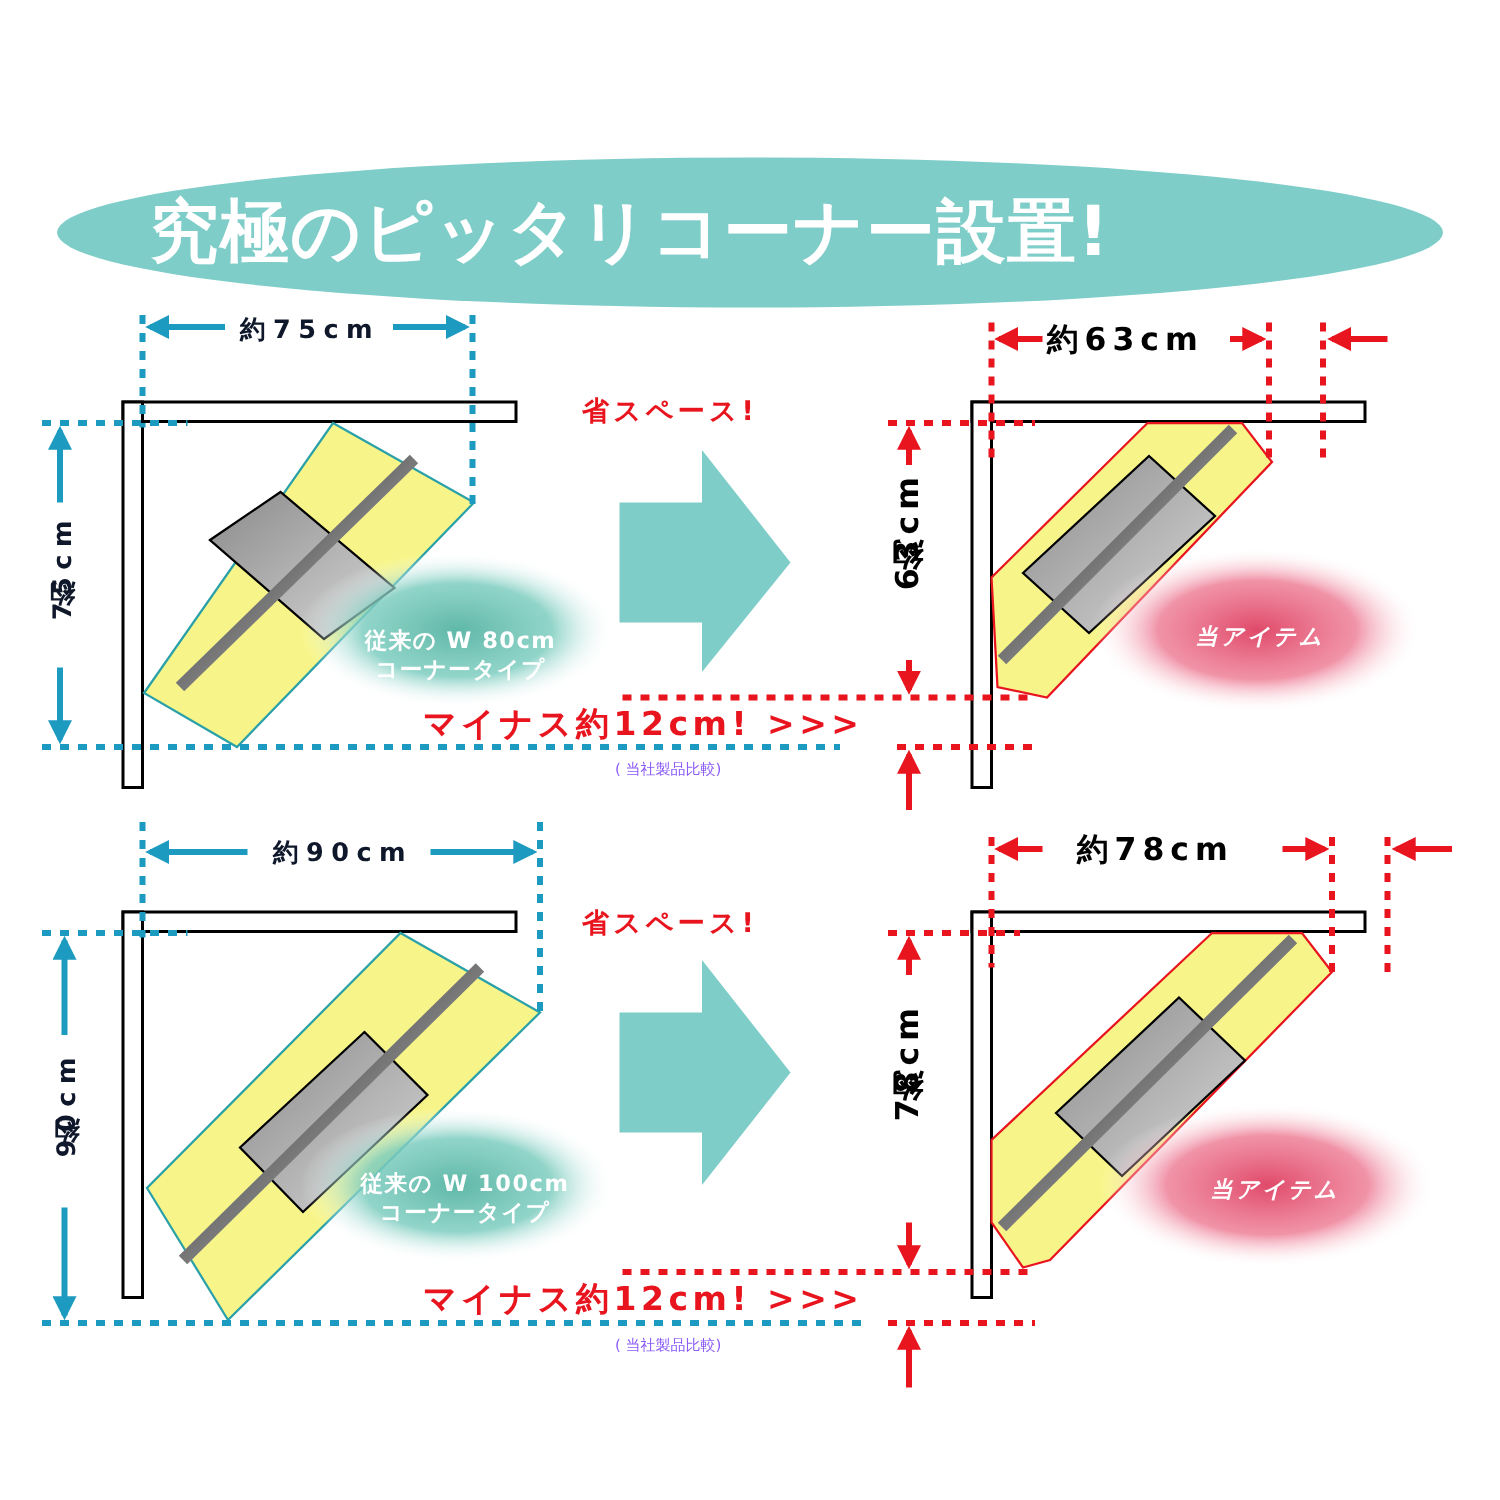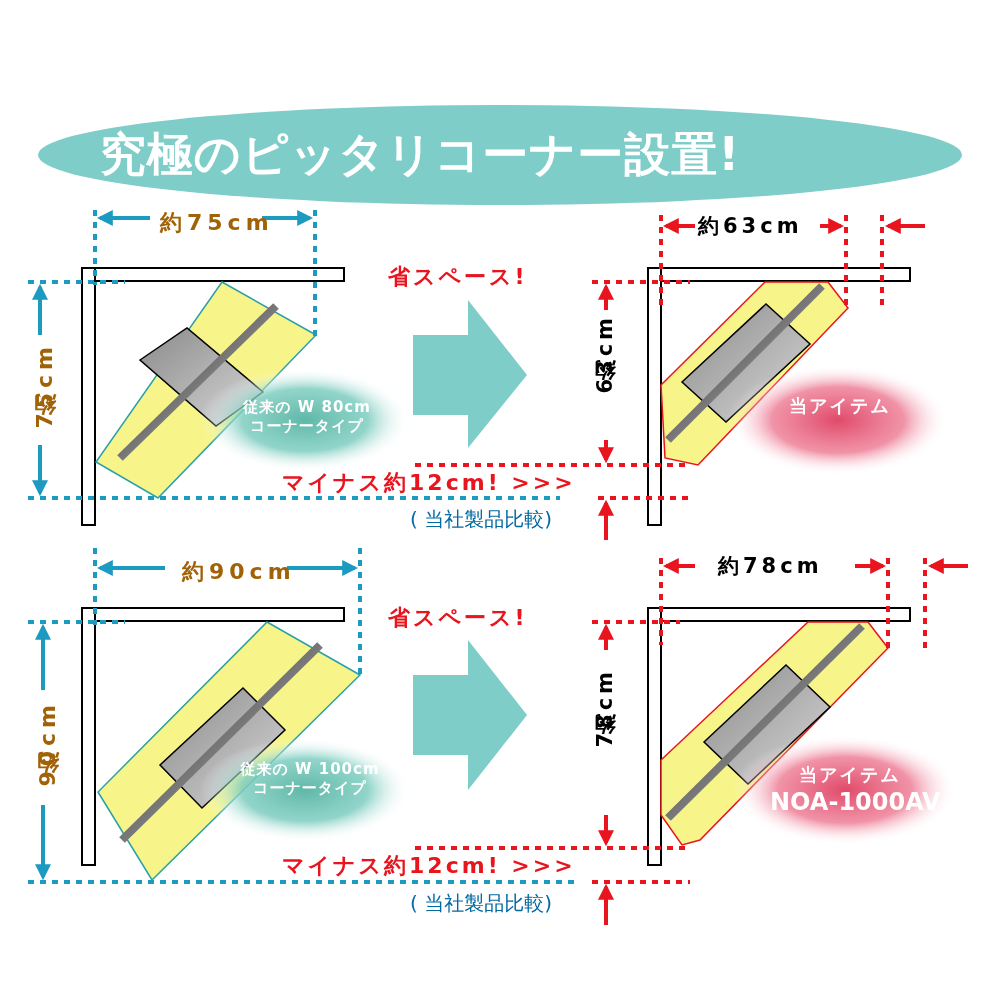--- a/index.html
+++ b/index.html
@@ -3,30 +3,30 @@
   <meta charset="utf-8">
   <style>
     html, body { margin: 0; padding: 0; background: #ffffff; }
     body { width: 1000px; height: 1000px; position: relative; overflow: hidden;
            font-family: "DejaVu Sans", "Liberation Sans", sans-serif; }
     #stage { position: absolute; left: 0; top: 0; width: 1000px; height: 1000px; }
     .title-text { position: absolute; left: 0; top: 104px; width: 840px; height: 102px;
                   display: flex; align-items: center; justify-content: center;
                   color: #ffffff; font-size: 46px; font-weight: bold; letter-spacing: 1px; }
     .lbl { position: absolute; white-space: nowrap; font-weight: bold; }
-    .lbl-blue { color: #a16207; font-size: 22px; letter-spacing: 5px; }
+    .lbl-blue { color: #0f172a; font-size: 17px; letter-spacing: 5px; }
     .lbl-red  { color: #000000; font-size: 21px; letter-spacing: 4px; }
     .lbl-vert { writing-mode: vertical-rl; transform: rotate(180deg); }
-    .save-label { color: #e8141e; font-size: 22px; font-weight: bold; letter-spacing: 3px; }
+    .save-label { color: #e8141e; font-size: 18px; font-weight: bold; letter-spacing: 3px; }
     .minus-label { color: #e8141e; font-size: 22px; font-weight: bold; letter-spacing: 3px; }
-    .note { position: absolute; color: #0369a1; font-size: 20px; white-space: nowrap; }
+    .note { position: absolute; color: #8b5cf6; font-size: 10px; white-space: nowrap; }
     .bubble-text { position: absolute; color: #ffffff; text-align: center; white-space: nowrap;
-                   font-weight: bold; line-height: 1.25; }
+                   font-weight: bold; line-height: 1.25; margin-top: 20px; }
     .bubble-old { font-size: 15px; letter-spacing: 1px; }
-    .bubble-new .line1 { font-size: 18px; letter-spacing: 2px; }
+    .bubble-new .line1 { font-size: 15px; letter-spacing: 2px; font-style: italic; }
     .bubble-new .line2 { font-size: 24px; }
   </style>
 </head>
 <body>
 
 <div id="stage">
 
   <svg width="1000" height="1000" viewBox="0 0 1000 1000" style="position:absolute;left:0;top:0;">
     <defs>
       <radialGradient id="tealGlow" cx="50%" cy="50%" r="50%">
@@ -180,15 +180,14 @@
     <div>従来の W 100cm</div>
     <div>コーナータイプ</div>
   </div>
   <div class="lbl save-label" style="left:388px;top:603px;">省スペース!</div>
   <div class="lbl minus-label" style="left:282px;top:851px;">マイナス約12cm! &gt;&gt;&gt;</div>
   <div class="note" style="left:410px;top:890px;">( 当社製品比較)</div>
   <div class="lbl lbl-red" style="left:718px;top:552px;">約78cm</div>
   <div class="lbl lbl-red lbl-vert" style="left:591px;top:668px;">約78cm</div>
   <div class="bubble-text bubble-new" style="left:770px;top:764px;width:160px;">
     <div class="line1">当アイテム</div>
-    <div class="line2">NOA-1000AV</div>
   </div>
 </div>
 
 </body></html>

